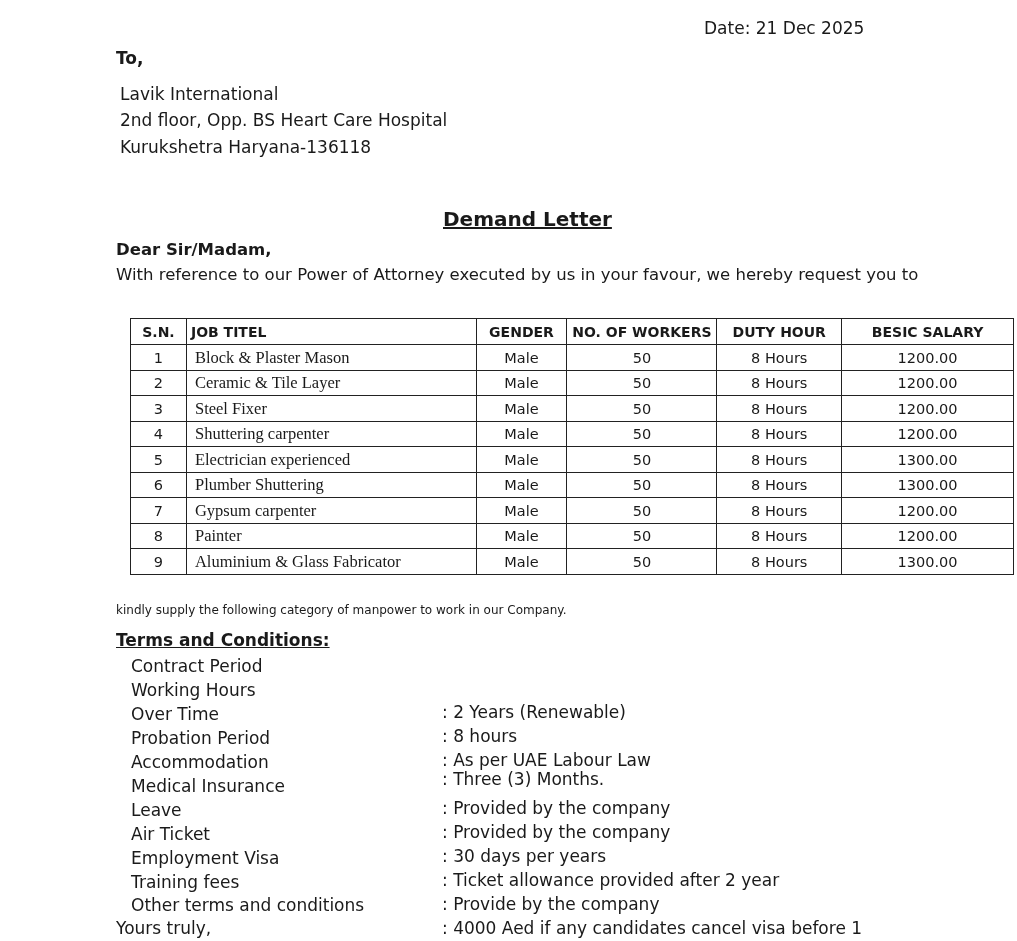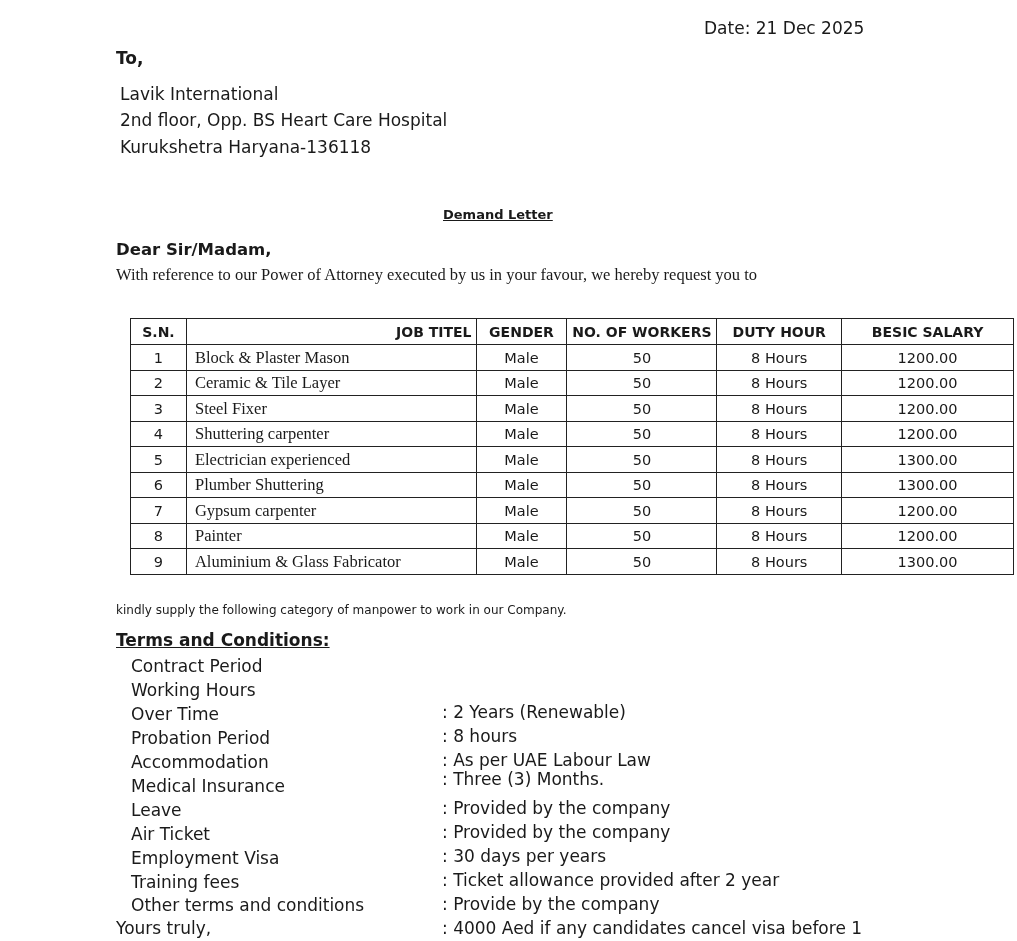--- a/index.html
+++ b/index.html
@@ -5,36 +5,36 @@
   html, body { margin: 0; padding: 0; background: #ffffff; }
   body {
     width: 1017px; height: 941px; position: relative; overflow: hidden;
     font-family: "DejaVu Sans", "Liberation Sans", sans-serif;
     color: #1a1a1a;
   }
   .abs { position: absolute; white-space: nowrap; }
   .date { left: 704px; top: 18px; font-size: 17px; }
   .to { left: 116px; top: 48px; font-size: 17px; font-weight: bold; }
   .addr { left: 120px; font-size: 17px; }
-  .title { left: 443px; top: 207px; font-size: 13px; font-weight: bold; text-decoration: underline; }
+  .title { left: 443px; top: 207px; font-size: 20px; font-weight: bold; text-decoration: underline; }
   .salutation { left: 116px; top: 240px; font-size: 16.5px; font-weight: bold; }
-  .intro { left: 116px; top: 265px; font-size: 16.5px; font-family: Liberation Serif, serif; }
+  .intro { left: 116px; top: 265px; font-size: 16.5px; }
 
   table.jobs {
     position: absolute; left: 130px; top: 318px;
     border-collapse: collapse; width: 884px;
     font-family: "DejaVu Sans", sans-serif;
   }
   table.jobs th, table.jobs td {
     border: 1px solid #222; height: 24px; padding: 0 4px;
     font-size: 14.5px; text-align: center;
   }
   table.jobs th { font-weight: bold; font-size: 14px; height: 25px; }
   table.jobs td.job { text-align: left; padding-left: 8px; font-family: Liberation Serif, serif; font-size: 16.5px; }
-  table.jobs th.job { text-align: right; }
+  table.jobs th.job { text-align: left; }
   table.jobs tbody tr:nth-child(odd) td { height: 25px; }
 
   .kindly { left: 116px; top: 603px; font-size: 12px; }
   .terms-title { left: 116px; top: 630px; font-size: 17px; font-weight: bold; text-decoration: underline; }
   .term-label { left: 131px; font-size: 17px; }
   .term-value { left: 442px; font-size: 17px; margin-top: 46px; }
   .closing { left: 116px; top: 918px; font-size: 17px; }
 </style>
 </head>
 <body>

